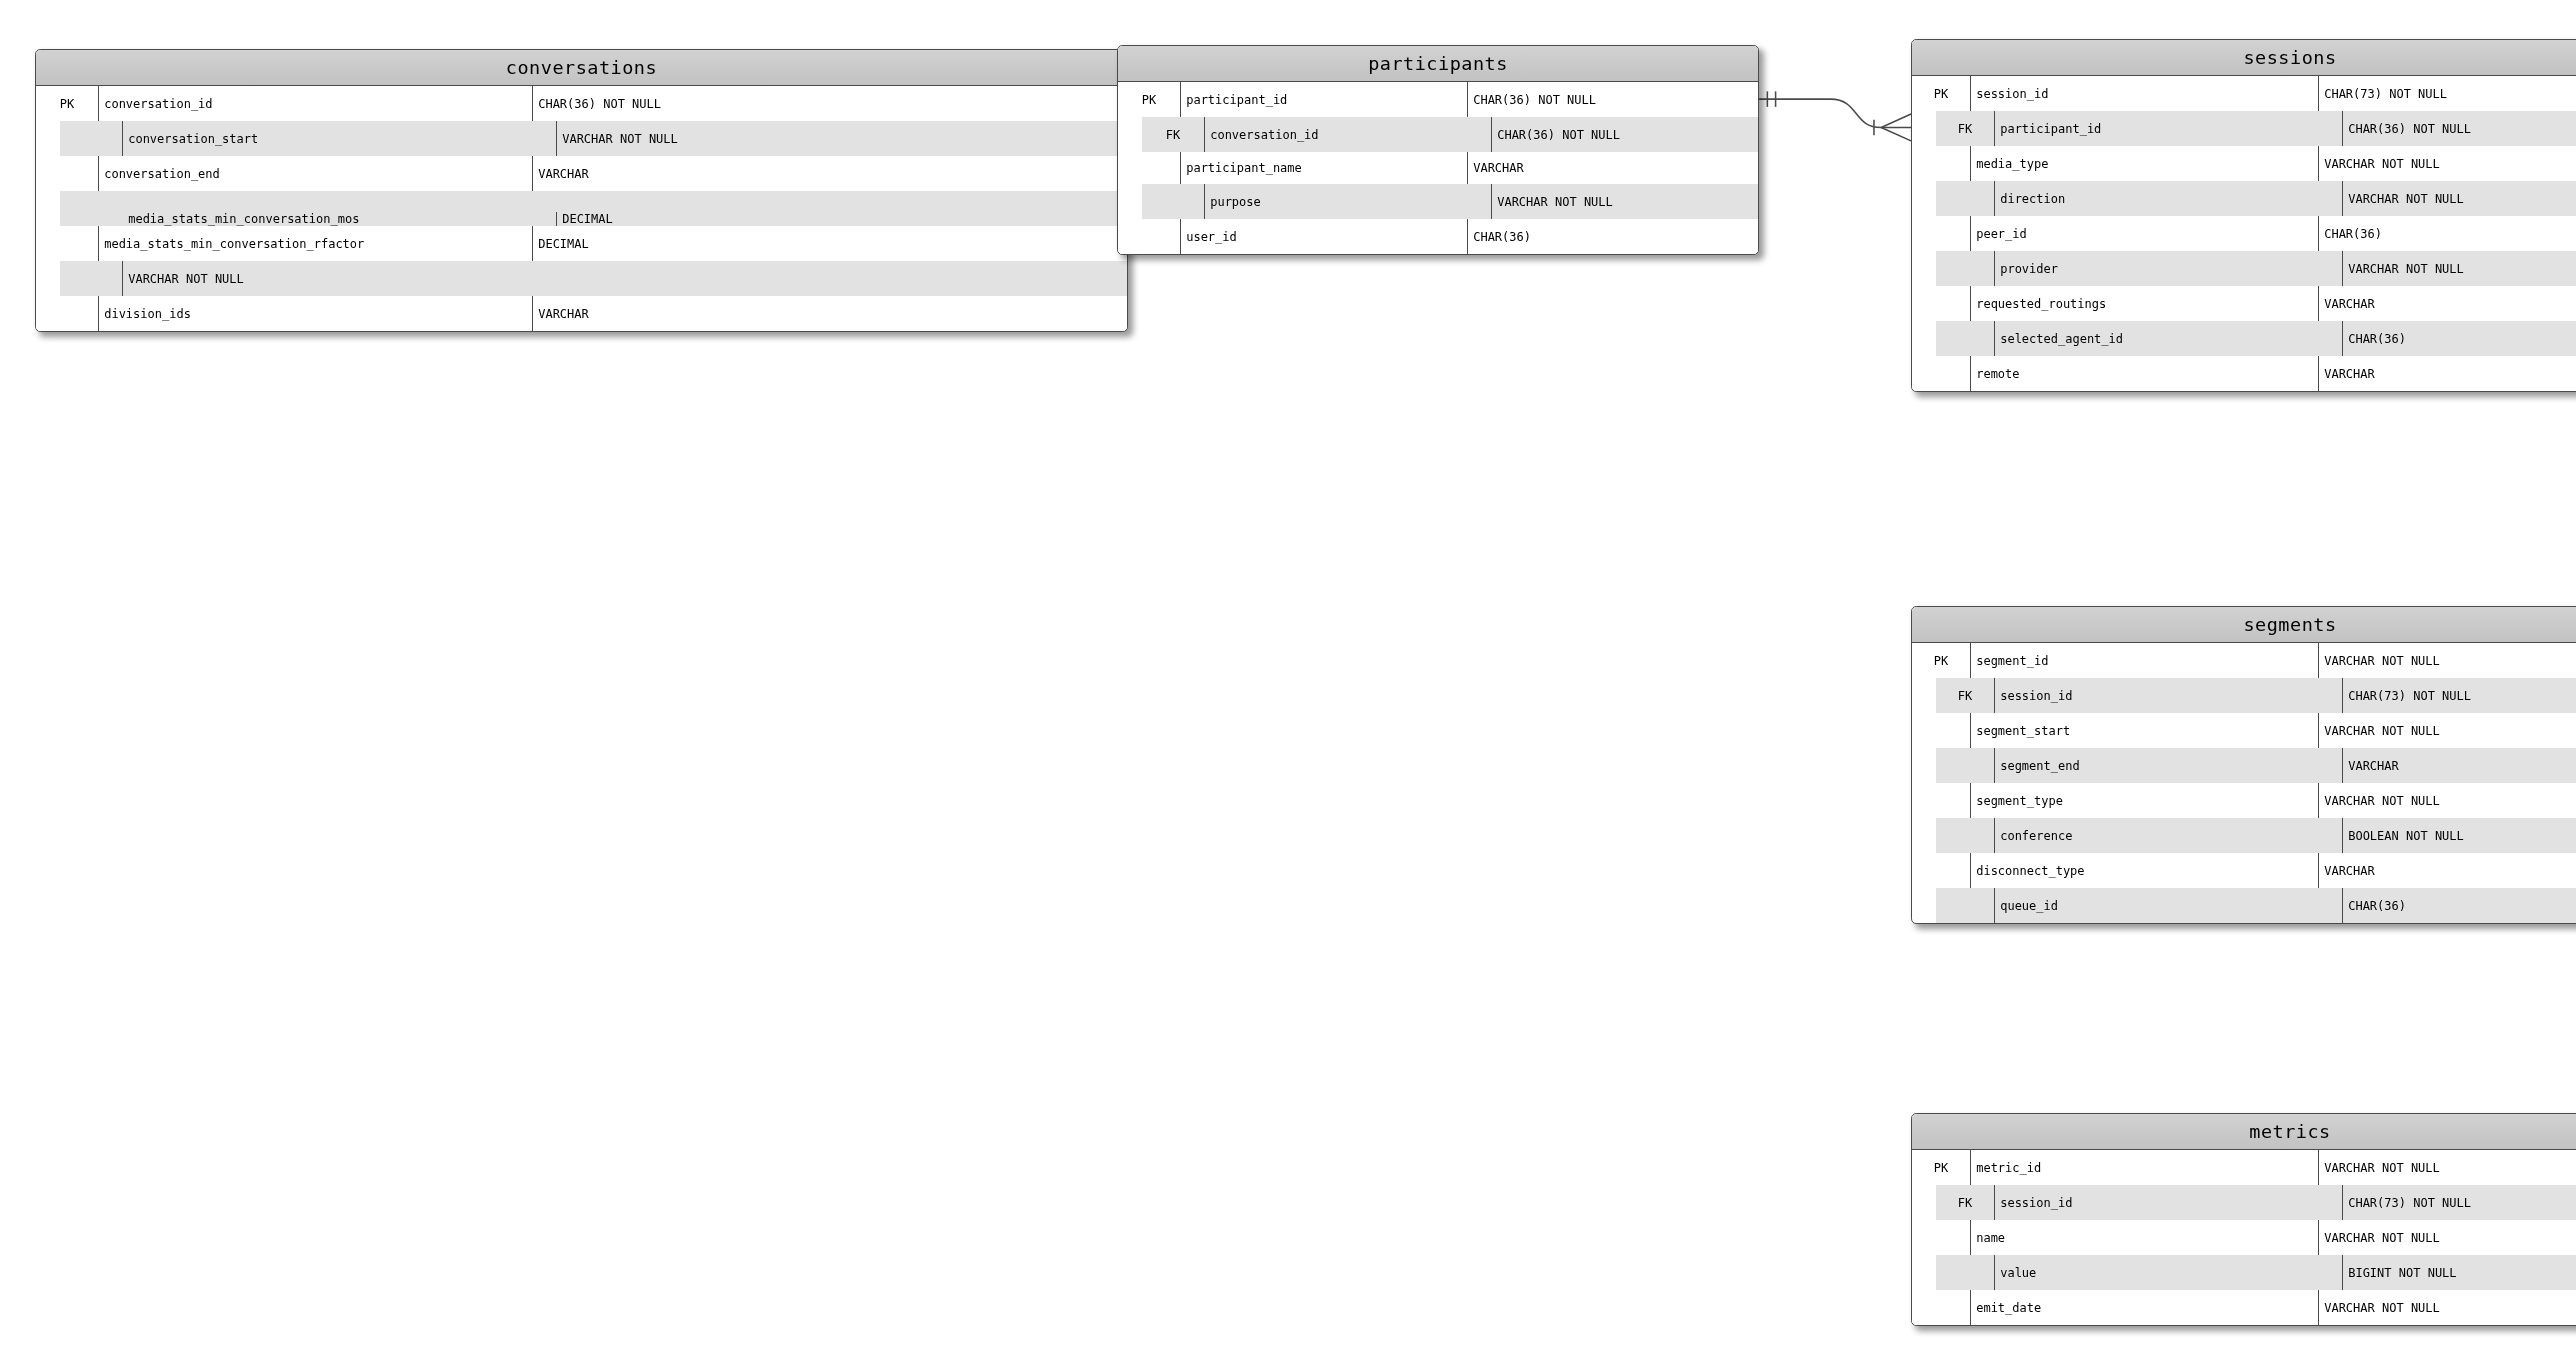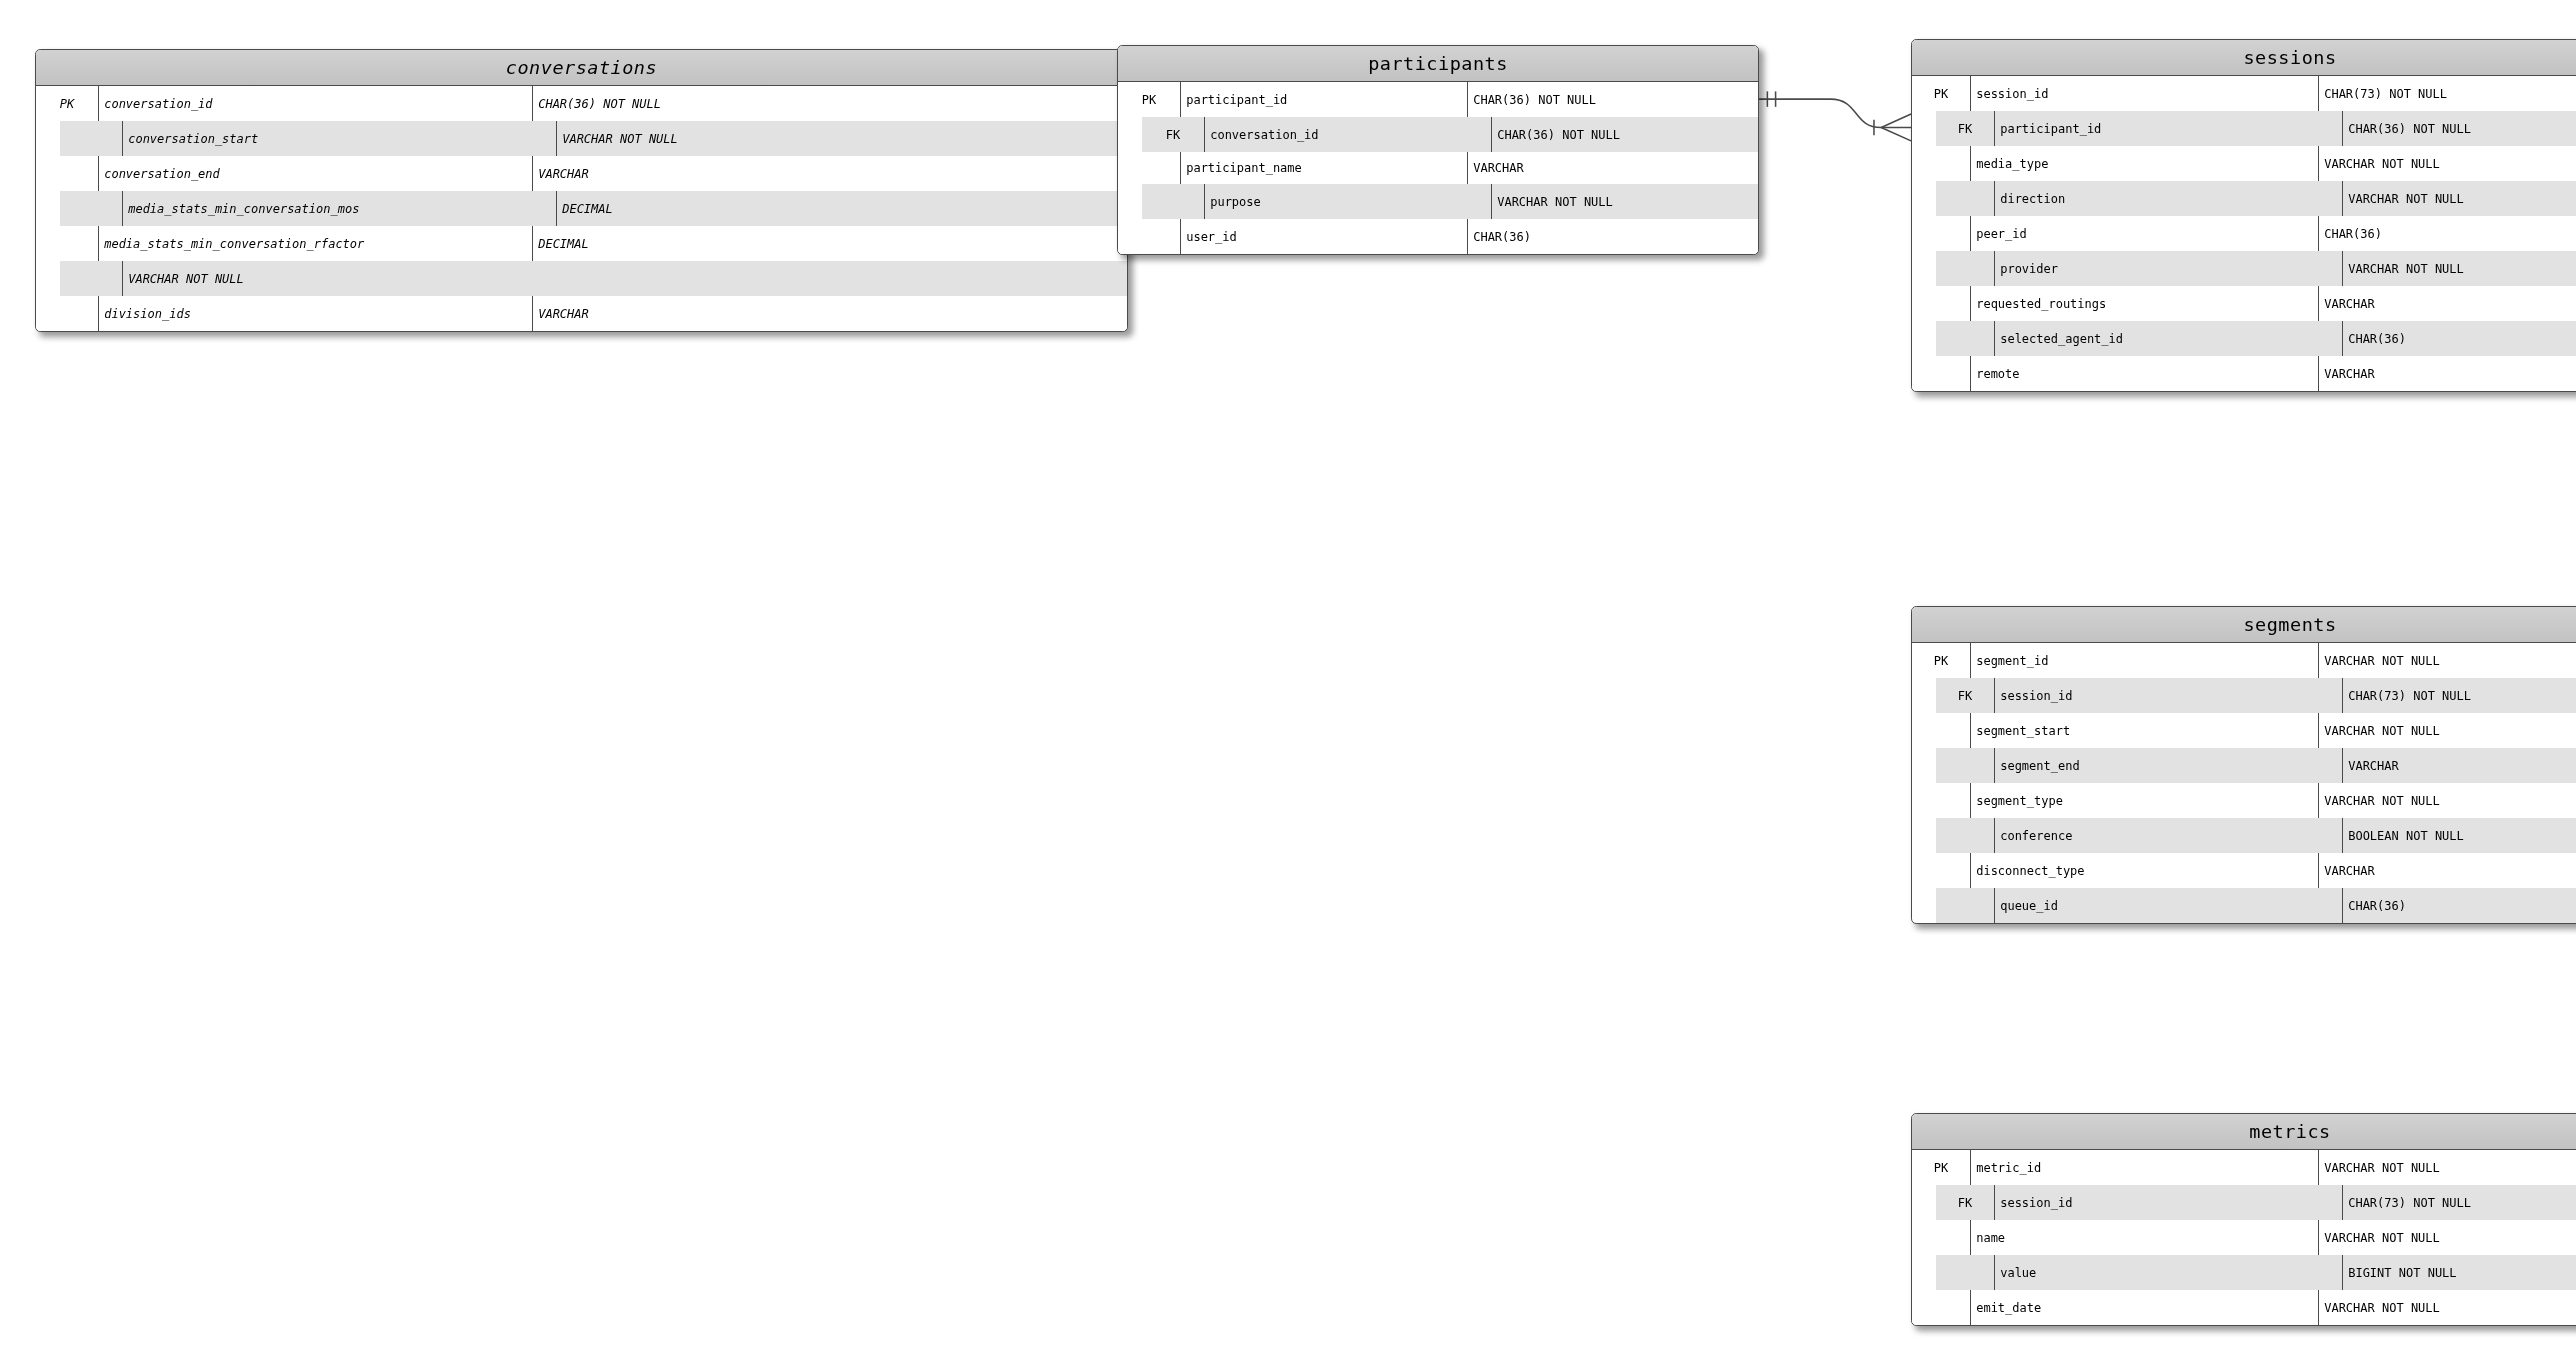--- a/index.html
+++ b/index.html
@@ -56,39 +56,39 @@
       <path d="M 5253 1348 H 5181"></path>
       <path d="M 5197 164 V 194"></path>
       <path d="M 5213 164 V 194"></path>
       <path d="M 5239 1348 L 5181 1322 M 5239 1348 L 5181 1374"></path>
       <path d="M 5181 179 H 5223 Q 5253 179 5253 209 V 2320 Q 5253 2350 5223 2350 H 5181"></path>
       <path d="M 5197 164 V 194"></path>
       <path d="M 5213 164 V 194"></path>
       <path d="M 5239 2350 L 5181 2324 M 5239 2350 L 5181 2376"></path>
       <circle cx="5243" cy="2364" r="12"></circle>
     </svg>
-<div class="table" style="left: 35px; top: 49px; width: 1093px; font-style: italic;">
+<div class="table" style="left: 35px; top: 49px; width: 1093px;">
     <div class="table-header" style="height: 36px;">conversations</div>
     <div class="table-rows">
         <div class="row" style="height: 35px;">
     <div class="cell key" style="width: 63px;">PK</div>
     <div class="cell colname" style="width: 434px;">conversation_id</div>
     <div class="cell coltype">CHAR(36) NOT NULL</div>
   </div>
         <div class="row alt" style="height: 35px;">
     <div class="cell key" style="width: 63px;"></div>
     <div class="cell colname" style="width: 434px;">conversation_start</div>
     <div class="cell coltype">VARCHAR NOT NULL</div>
   </div>
         <div class="row" style="height: 35px;">
     <div class="cell key" style="width: 63px;"></div>
     <div class="cell colname" style="width: 434px;">conversation_end</div>
     <div class="cell coltype">VARCHAR</div>
   </div>
-        <div class="row alt" style="height: 35px;">
+        <div class="row alt" style="height: 35px; align-items: flex-end;">
     <div class="cell key" style="width: 63px;"></div>
     <div class="cell colname" style="width: 434px;">media_stats_min_conversation_mos</div>
     <div class="cell coltype">DECIMAL</div>
   </div>
         <div class="row" style="height: 35px;">
     <div class="cell key" style="width: 63px;"></div>
     <div class="cell colname" style="width: 434px;">media_stats_min_conversation_rfactor</div>
     <div class="cell coltype">DECIMAL</div>
   </div>
         <div class="row alt" style="height: 35px;">

